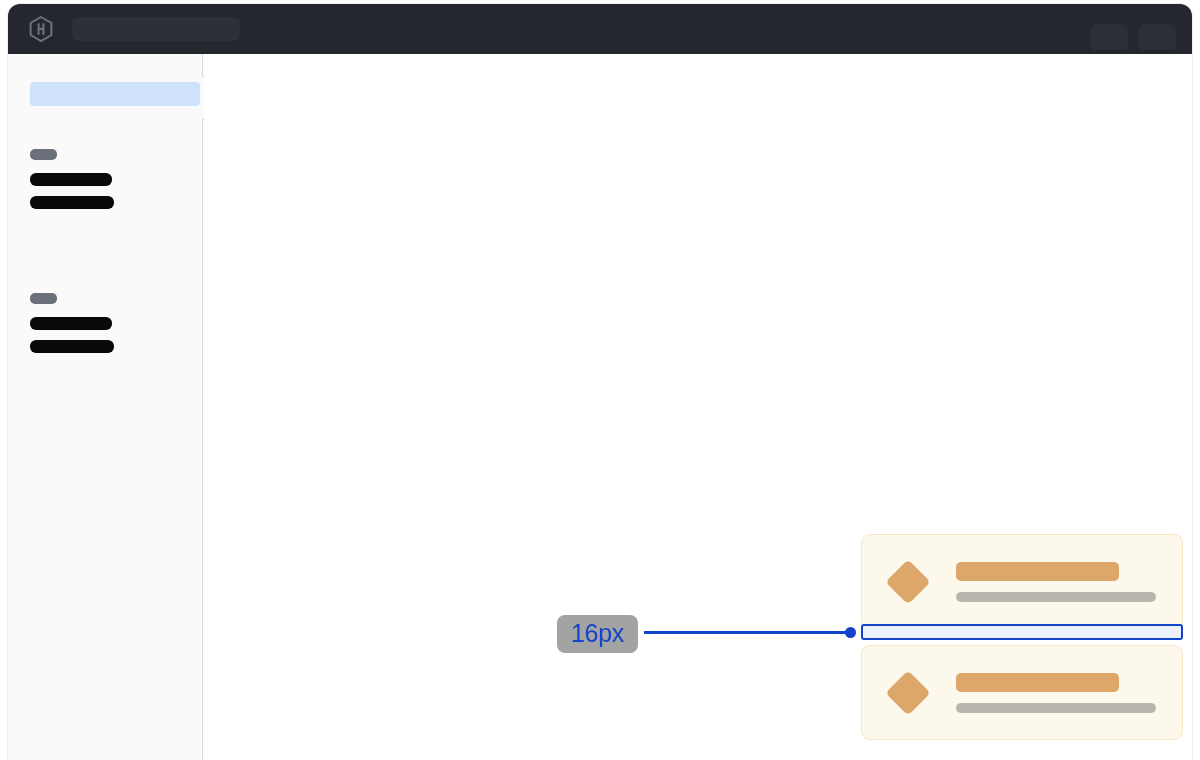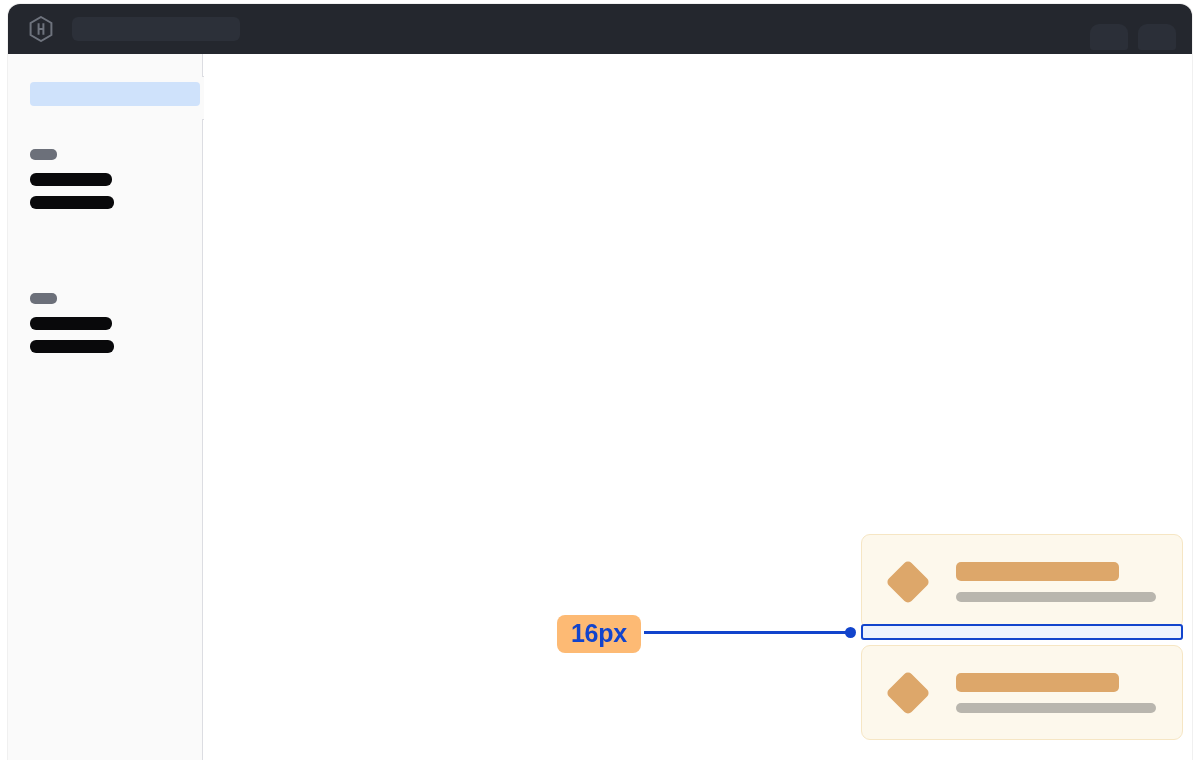--- a/index.html
+++ b/index.html
@@ -195,27 +195,27 @@
     left: 440px;
     top: 577px;
     width: 205px;
     height: 3px;
     background: #1244CC;
   }
   .measure-label {
     position: absolute;
     left: 353px;
     top: 561px;
-    background: #fdba74;
+    background: #a3a3a3;
     color: #1244CC;
     border-radius: 8px;
     padding: 5px 14px;
     font-size: 25px;
     line-height: 1.1;
-    font-weight: 700;
+    font-weight: 400;
     letter-spacing: -0.3px;
     font-family: "Liberation Sans", sans-serif;
   }
 </style>
 </head>
 <body>
 
 <div class="app-window">
 
   <div class="topbar">

